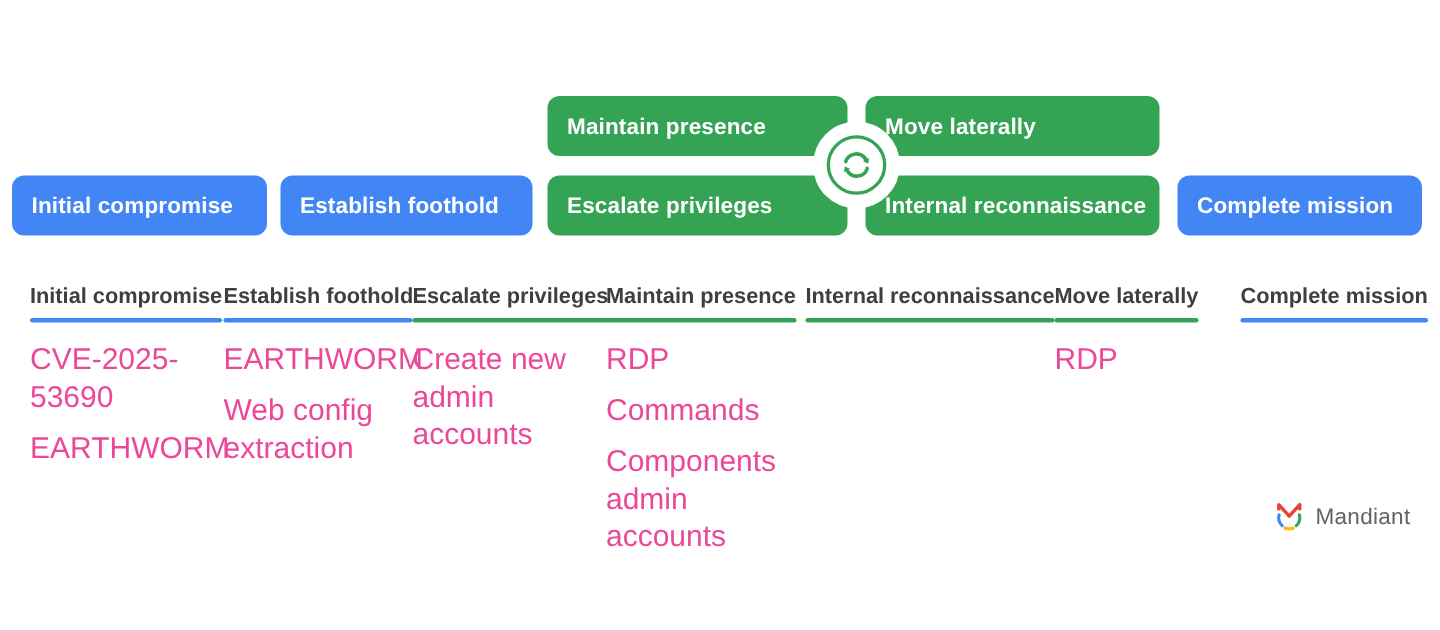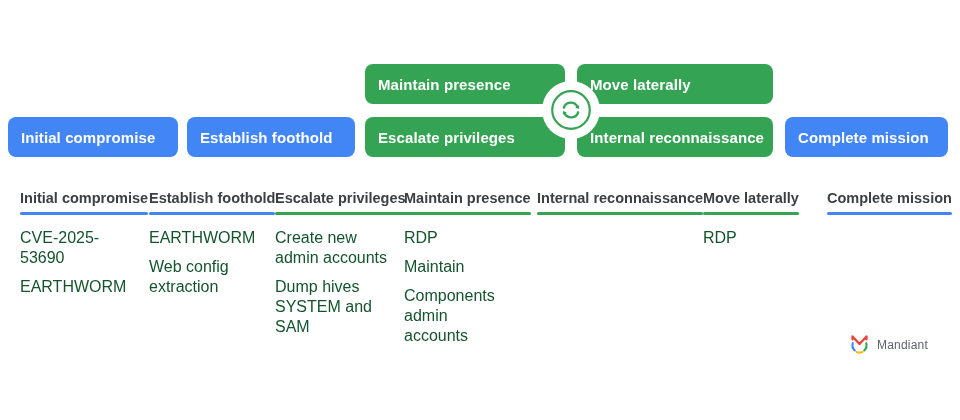--- a/index.html
+++ b/index.html
@@ -23,24 +23,24 @@
   }
   
   .col{position:absolute; top:189px;}
   .hdr{
     display:inline-block; font-size:14.5px; font-weight:600; color:#3c4043; white-space:nowrap;
   }
   .hdr::after{content:""; display:block; height:3px; border-radius:2px; margin-top:6px;}
   .hdr.u-blue::after{background:#4285f4;}
   .hdr.u-green::after{background:#34a353;}
   .items{margin-top:13px;}
-  .item{font-size:16px; color:#14532d; line-height:1.25; margin-bottom:9px;}
+  .item{font-size:20px; color:#ec4899; line-height:1.25; margin-bottom:9px;}
   
   .brand{position:absolute; left:849px; top:334px; display:flex; align-items:center; gap:7px;}
-  .brand span{font-size:12px; color:#5f6368; letter-spacing:.2px;}
+  .brand span{font-size:15px; color:#5f6368; letter-spacing:.2px;}
 </style>
 </head>
 <body>
 
 <div class="canvas">
 
   <div>
     <div class="stage blue" style="left:8px;   top:117px; width:170px;">
         <span>Initial compromise</span>
       </div>
@@ -89,29 +89,28 @@
       <div class="items">
         <div class="item">EARTHWORM</div>
         <div class="item">Web config extraction</div>
       </div>
     </div>
 
     <div class="col" style="left:275px; width:118px;">
       <span class="hdr u-green">Escalate privileges</span>
       <div class="items">
         <div class="item">Create new admin accounts</div>
-        <div class="item">Dump hives SYSTEM and SAM</div>
       </div>
     </div>
 
     <div class="col" style="left:404px; width:110px;">
       <span class="hdr u-green">Maintain presence</span>
       <div class="items">
         <div class="item">RDP</div>
-        <div class="item">Maintain</div>
+        <div class="item">Commands</div>
         <div class="item">Components admin accounts</div>
       </div>
     </div>
 
     <div class="col" style="left:537px; width:156px;">
       <span class="hdr u-green">Internal reconnaissance</span>
     </div>
 
     <div class="col" style="left:703px; width:104px;">
       <span class="hdr u-green">Move laterally</span>

